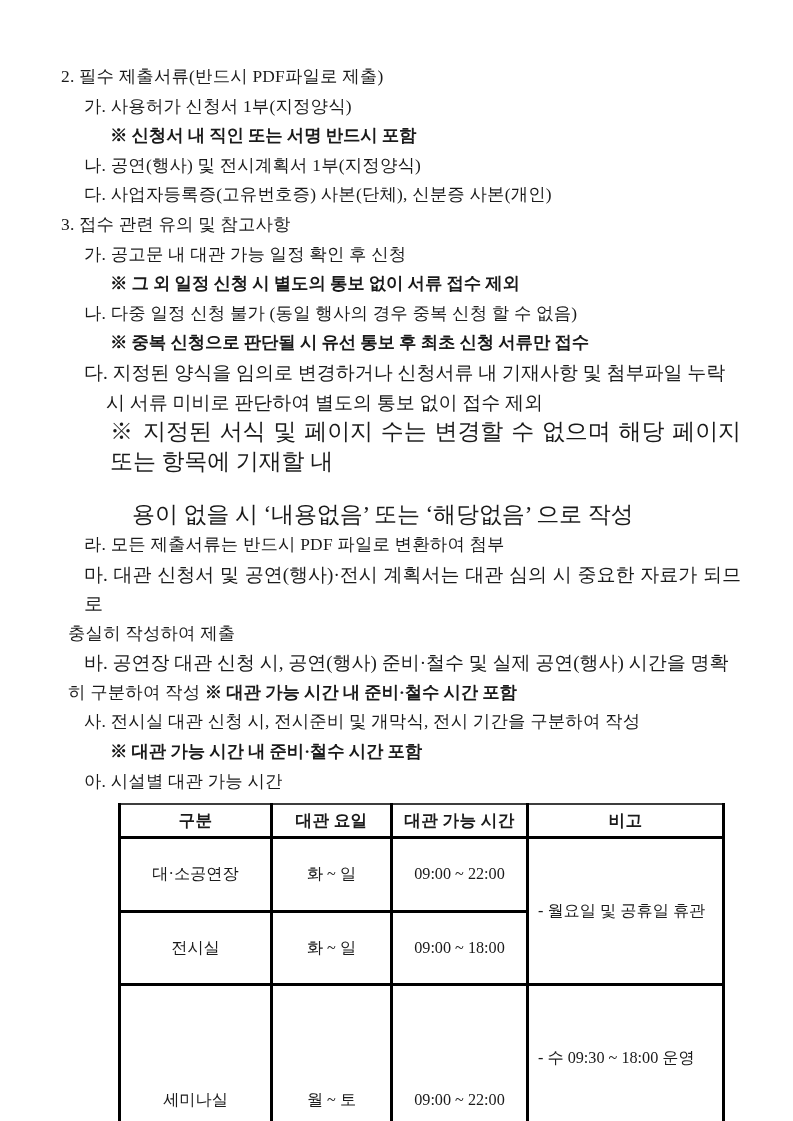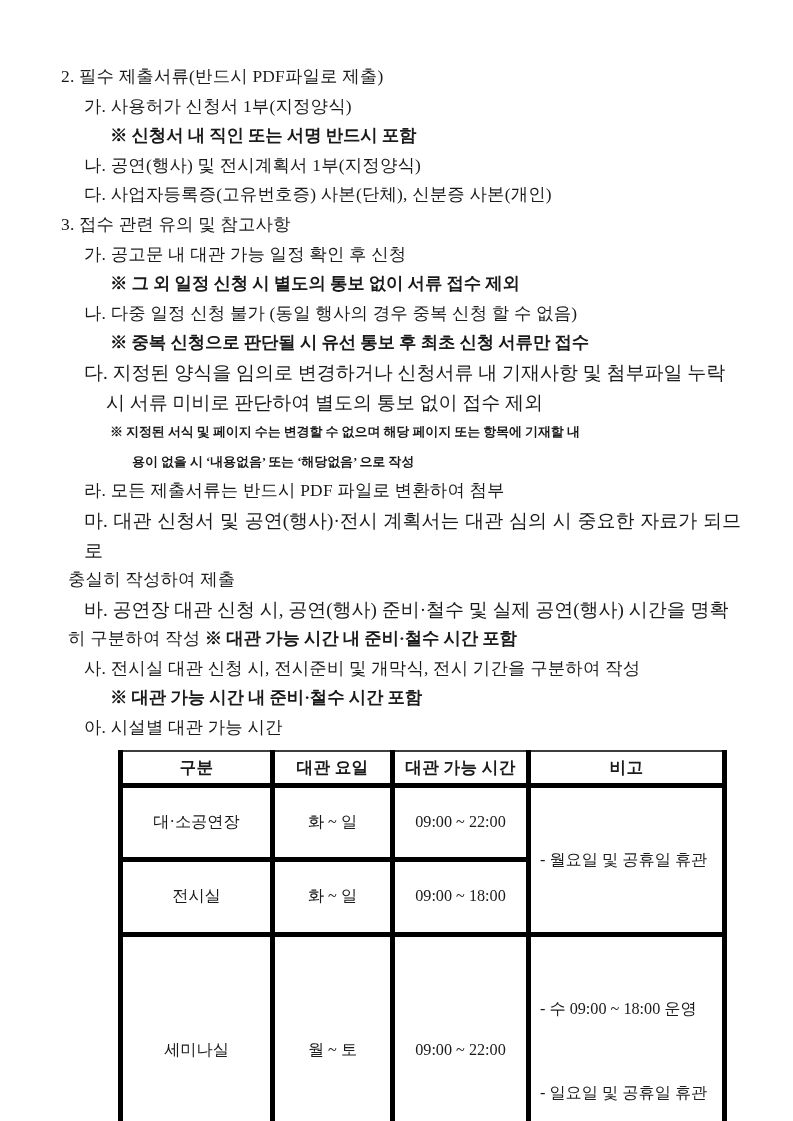--- a/index.html
+++ b/index.html
@@ -71,43 +71,43 @@
     text-indent: 0;
   }
   .just .hang {
     display: inline-block;
     width: 22px;
   }
   .just-note {
     display: block;
     padding-left: 110px;
     padding-right: 52px;
-    font-size: 13px;
+    font-size: 23px;
     line-height: 29.6px;
-    font-weight: bold;
+    font-weight: normal;
     text-align: justify;
     text-justify: inter-character;
     letter-spacing: -0.1px;
   }
 
   
   .table-wrap {
     padding-left: 118px;
     padding-top: 7px;
   }
   table.facility {
     border-collapse: collapse;
     table-layout: fixed;
     width: 604px;
     font-size: 16.2px;
     color: #1a1a1a;
   }
   table.facility th,
   table.facility td {
-    border: 5px solid #000000;
+    border: 3px solid #000000;
     text-align: center;
     vertical-align: middle;
     padding: 2px 3px;
     white-space: pre;
     line-height: 25px;
   }
   table.facility thead th {
     font-weight: bold;
     font-size: 16.6px;
     border-bottom: 2px solid #3d3d3d;
@@ -197,21 +197,21 @@
     <div class="just">
       <span>다.</span><span> </span><span>지정된 양식을 임의로 변경하거나 신청서류 내 기재사항 및 첨부파일 누락</span>
     </div>
     <div class="just">
       <span class="hang"></span><span>시 서류 미비로 판단하여 별도의 통보 없이 접수 제외</span>
     </div>
 
     <div class="just-note">
       <span>※</span><span> </span><span>지정된 서식 및 페이지 수는 변경할 수 없으며 해당 페이지 또는 항목에 기재할 내</span>
     </div>
-    <div class="just-note" style="padding-left:132px;">
+    <div class="just-note" style="padding-left:132px;margin-top:24px;">
       <span>용이 없을 시 ‘내용없음’ 또는 ‘해당없음’ 으로 작성</span>
     </div>
 
     <div class="line lv2">
       <span class="marker">라.</span>
       <span class="marker"> </span>
       <span class="txt">모든 제출서류는 반드시 PDF 파일로 변환하여 첨부</span>
     </div>
 
     <div class="just">
@@ -274,21 +274,21 @@
           <tr>
             <td>전시실</td>
             <td>화 ~ 일</td>
             <td>09:00 ~ 18:00</td>
           </tr>
           <tr>
             <td class="thick-top" style="height:60px;">세미나실</td>
             <td class="thick-top">월 ~ 토</td>
             <td class="thick-top">09:00 ~ 22:00</td>
             <td class="remark thick-top">
-              <span class="rm-line">- 수 09:00 ~ 18:00 운영</span>
+              <span class="rm-line">- 수 09:30 ~ 18:00 운영</span>
               <span class="rm-line">- 일요일 및 공휴일 휴관</span>
             </td>
           </tr>
 
         </tbody>
       </table>
     </div>
 
   </div>
 </div>

